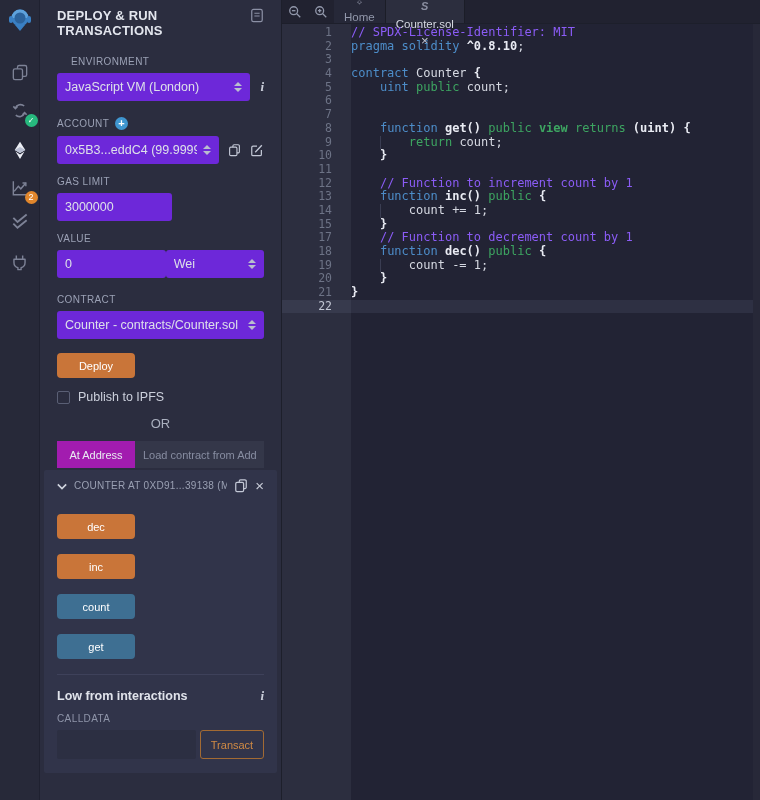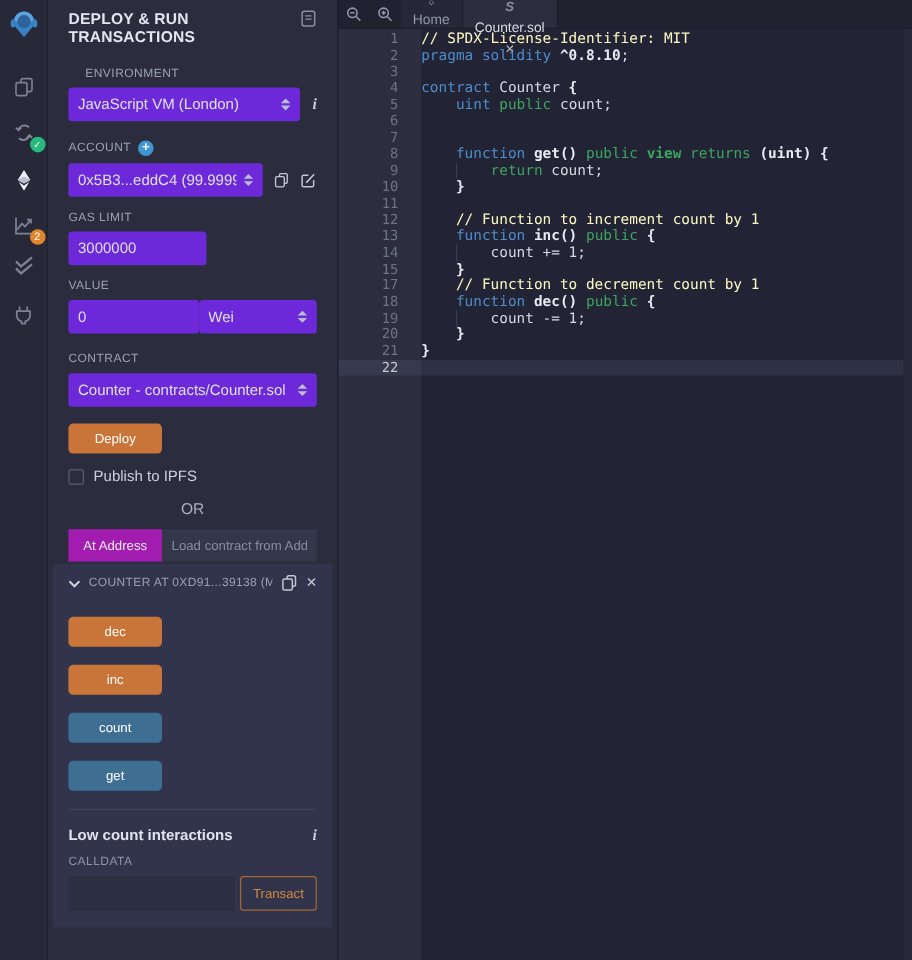--- a/index.html
+++ b/index.html
@@ -74,21 +74,21 @@
   .tab .sol-glyph { font-style:italic; font-weight:700; font-size:11px; color:#8a8ea0; }
 
   .code { flex:1; position:relative; font-family:"DejaVu Sans Mono", monospace; font-size:12px; line-height:13.7px; padding-top:2px; overflow:hidden; }
   .code::before { content:""; position:absolute; left:0; top:0; bottom:0; width:69px; background:#2c2e3f; }
   .code-line { position:relative; display:flex; height:13.7px; white-space:pre; }
   .code-line.current { background:rgba(160,170,205,0.10); }
   .ln { width:69px; padding-right:19px; text-align:right; color:#6d7386; flex-shrink:0; position:relative; font-size:11.5px; }
   .code-line.current .ln { color:#c2c7d4; }
   .lc { flex:1; position:relative; }
   .guide { position:absolute; left:calc(69px + 4ch); top:0; bottom:0; width:1px; background:#3a3d52; }
-  .tk-c { color:#fef9c3;text-align:center; }
+  .tk-c { color:#8b5cf6;text-align:center; }
   .tk-b { color:#4d8dc9; }
   .tk-g { color:#3da561; }
   .tk-gb { color:#3da561; font-weight:700; }
   .tk-p { color:#d6d9e2; }
   .tk-pb { color:#e9ebf3; font-weight:700; }
   .scroll-strip { position:absolute; top:24px; right:0; bottom:0; width:7px; background:#272838; }
 </style>
 </head>
 <body>
 
@@ -290,21 +290,21 @@
       <div class="fn-btns">
           <button class="btn btn-orange">dec</button>
           <button class="btn btn-orange">inc</button>
           <button class="btn btn-blue">count</button>
           <button class="btn btn-blue">get</button>
         </div>
 
       <div class="card-divider"></div>
 
       <div class="lowlevel-title-row">
-        <span class="lowlevel-title">Low count interactions</span>
+        <span class="lowlevel-title">Low from interactions</span>
         <span class="info-i">i</span>
       </div>
       <div class="calldata-lbl">CALLDATA</div>
       <div class="calldata-row">
         <input class="calldata-inp" value="" style="">
         <button class="transact-btn">Transact</button>
       </div>
     </div>
   </div>
 

